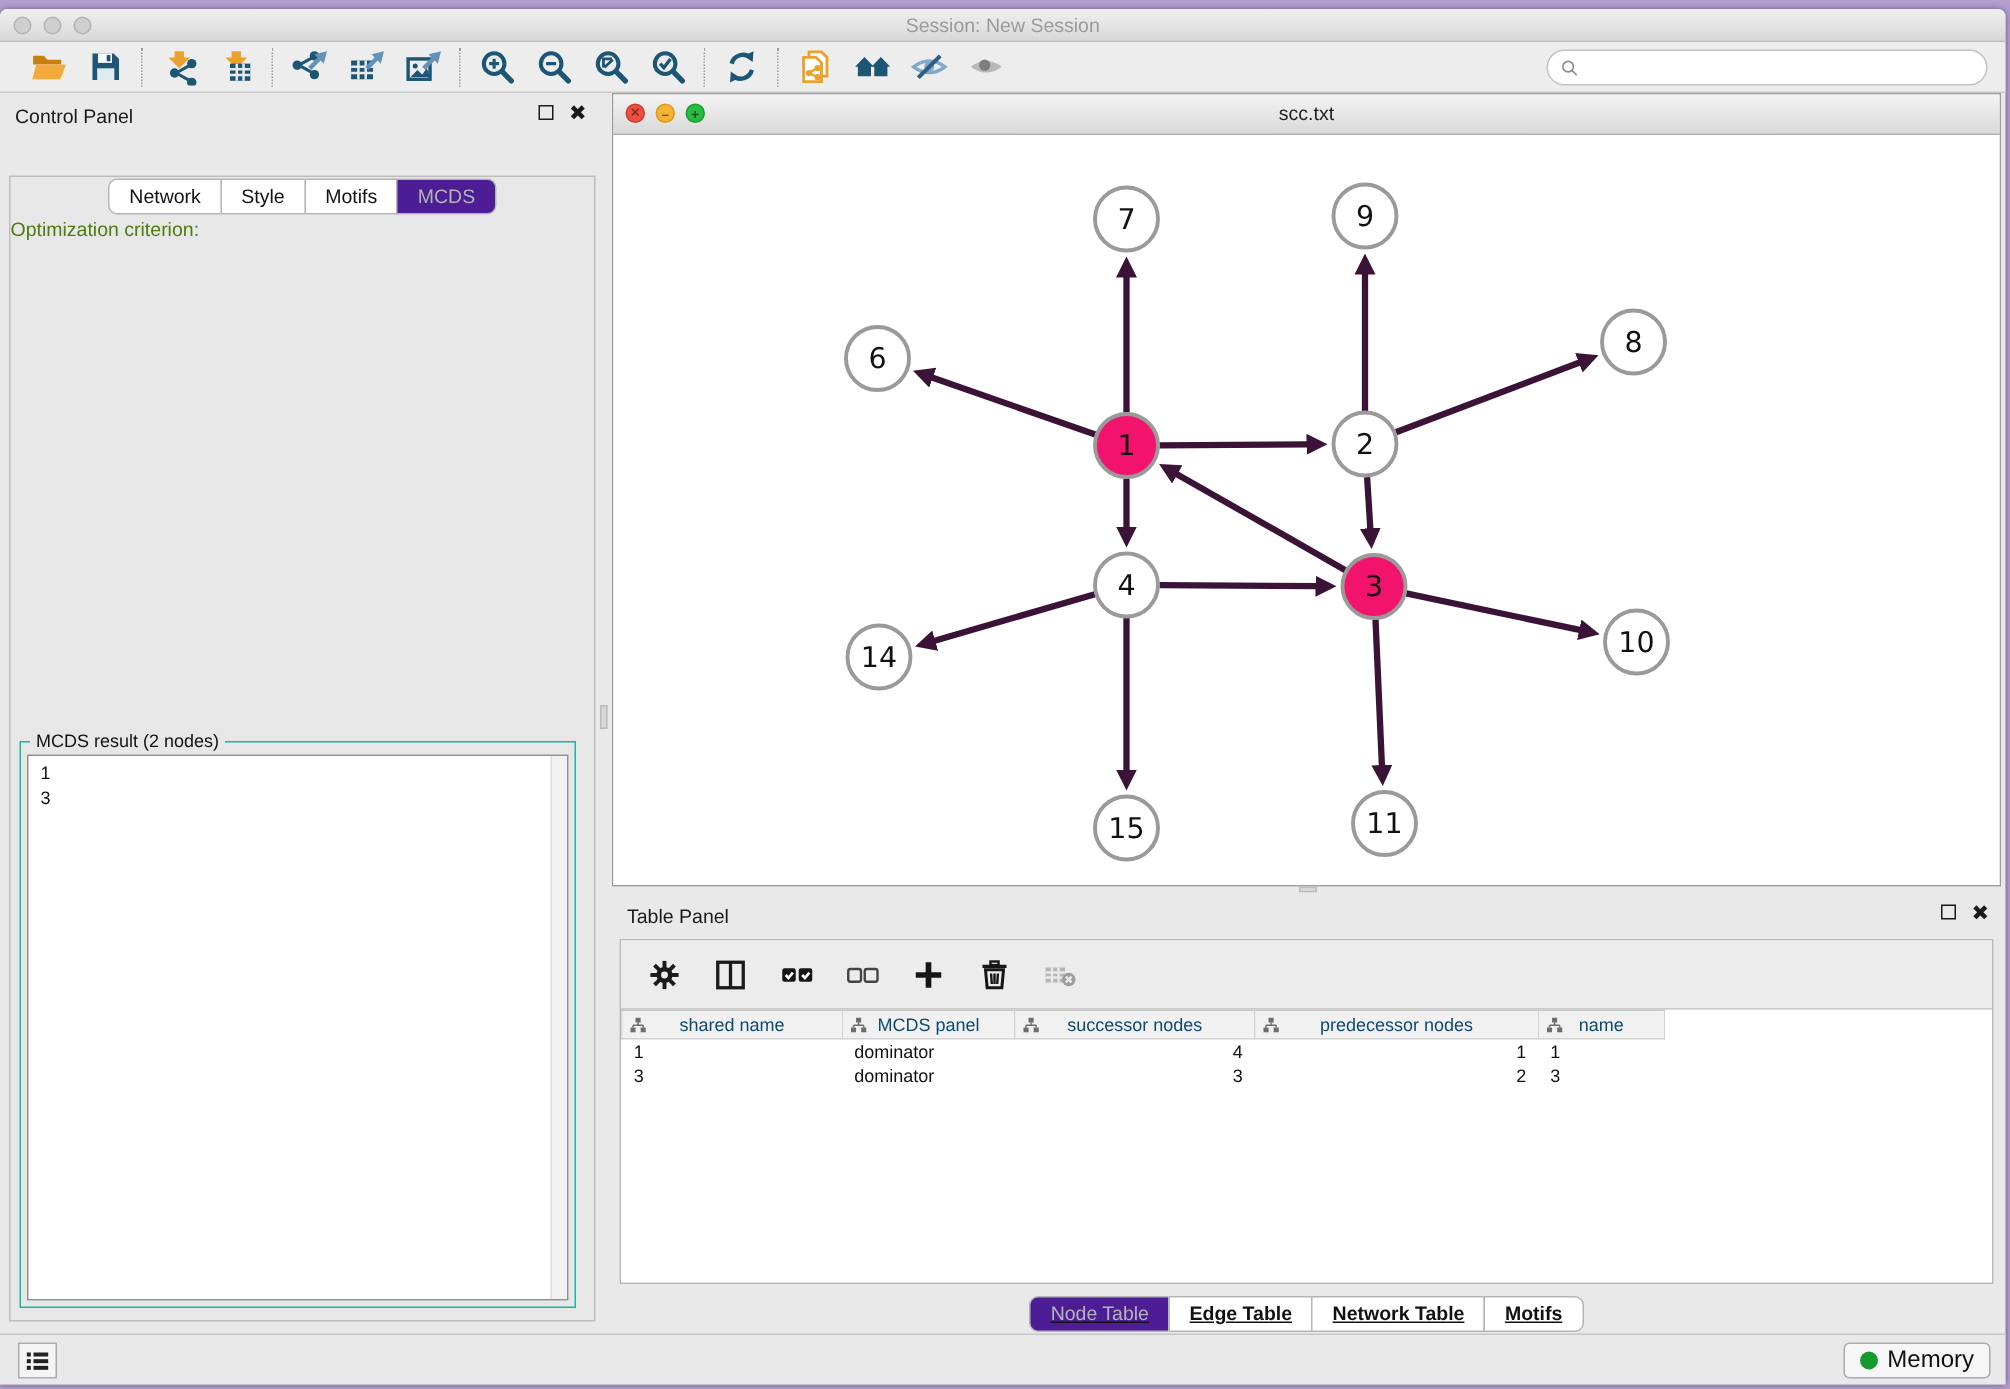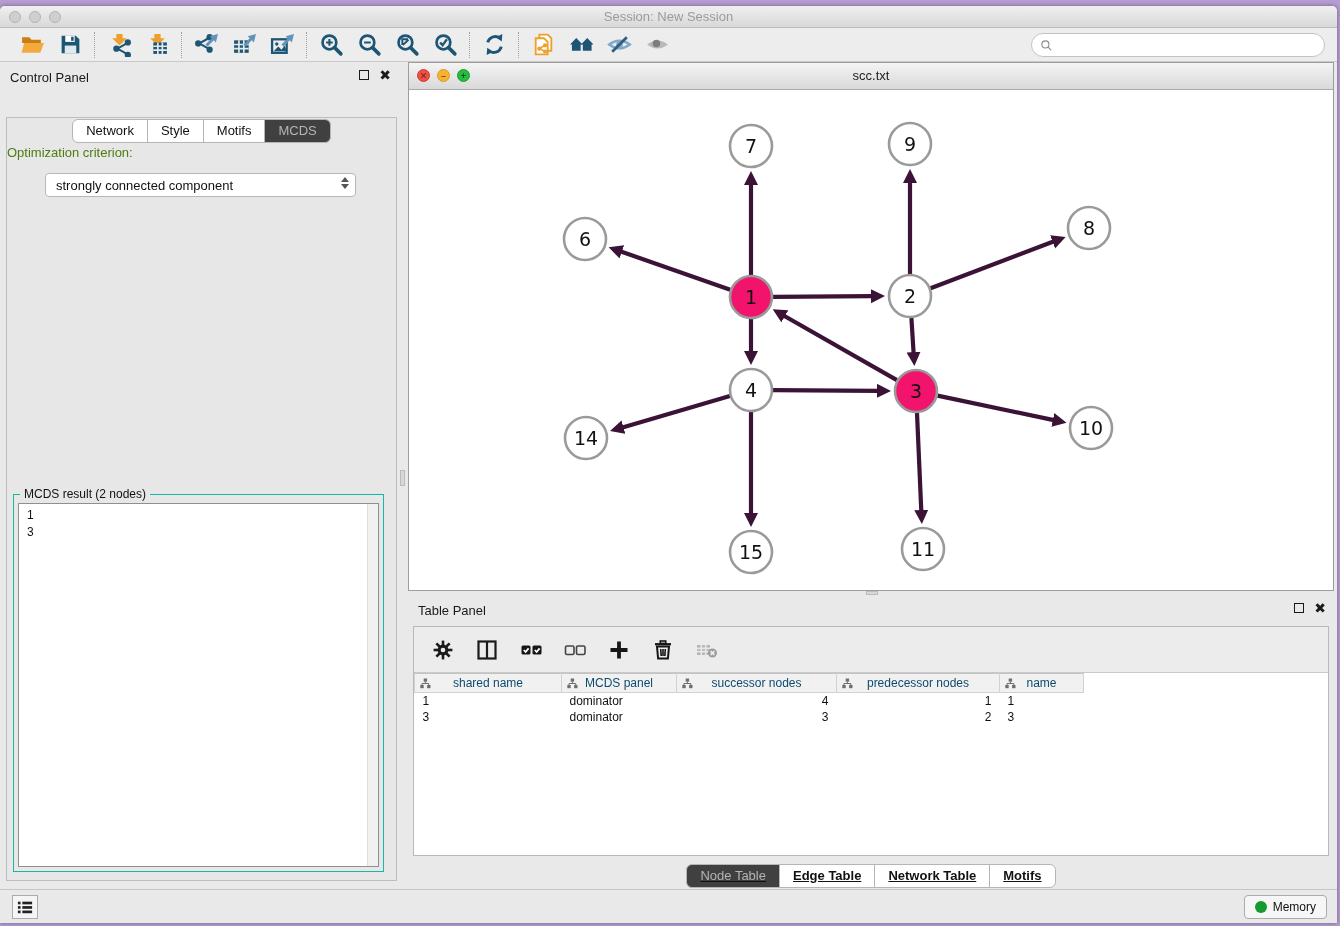--- a/index.html
+++ b/index.html
@@ -34,21 +34,21 @@
   .panel-title { position:absolute; left:10px; top:8px; font-size:13px; color:#1a1a1a; }
   .panel-icons { position:absolute; right:12px; top:8px; display:flex; gap:10px; align-items:center; }
   .float-box { width:10px; height:10px; border:1.6px solid #1a1a1a; display:inline-block; cursor:pointer; }
   .close-x { font-size:14px; font-weight:bold; color:#1a1a1a; line-height:10px; cursor:pointer; }
 
   .cp-tabs { position:absolute; left:0; right:0; top:33px; display:flex; justify-content:center; z-index:2;margin-top:24px; }
   .tab { font-size:13px; padding:3px 13px 4px; background:#fff; border:1px solid #b5b5b5; margin-left:-1px;
          cursor:pointer; white-space:nowrap; }
   .tab:first-child { border-radius:6px 0 0 6px; margin-left:0; }
   .tab:last-child { border-radius:0 6px 6px 0; }
-  .tab.disabled-active { background:#404040; color:#b4b4b4; }
+  .tab.disabled-active { background:#4c1d95; color:#b4b4b4; }
 
   .cp-pane { position:absolute; left:6px; right:6px; top:55px; bottom:8px; border:1px solid #bdbdbd; background:#e7e7e7; }
   .opt-label { margin-top:27px; font-size:13px; color:#4d7c0f; }
   .dropdown { position:relative; margin:13px 40px 0 38px; height:24px; background:#fff; border:1px solid #b7b7b7;
               border-radius:4px; display:flex; align-items:center; padding:0 22px 0 10px; font-size:13px; cursor:pointer; }
   .dd-chevrons { position:absolute; right:6px; top:3px; display:flex; flex-direction:column; gap:2px; }
   .dd-chevrons i { width:0; height:0; border-left:4px solid transparent; border-right:4px solid transparent; }
   .dd-up { border-bottom:5px solid #555; }
   .dd-down { border-top:5px solid #555; }
   .btn-row { margin-top:12px; display:flex; justify-content:center; gap:14px; }
@@ -97,21 +97,21 @@
   .data td.num { text-align:right; }
 
   
   .tp-tabs { position:absolute; left:0; right:0; top:269px; display:flex; justify-content:center;text-decoration:underline; }
 
   
   .status-bar { position:absolute; left:0; right:0; bottom:0; height:34px; background:#e9e9e9; border-top:1px solid #c6c6c6; }
   .list-btn { position:absolute; left:12px; top:5px; width:26px; height:24px; background:#f5f5f5; border:1px solid #ababab;
               display:flex; align-items:center; justify-content:center; cursor:pointer; }
   .memory-btn { position:absolute; right:10px; top:5px; height:24px; background:#f6f6f6; border:1px solid #ababab;
-                border-radius:4px; display:flex; align-items:center; gap:6px; padding:0 10px; font-size:12px; cursor:pointer; }
+                border-radius:4px; display:flex; align-items:center; gap:6px; padding:0 10px; font-size:16px; cursor:pointer; }
   .mem-dot { width:12px; height:12px; border-radius:50%; background:#169a2f; }
 </style>
 </head>
 <body>
 
 <div class="window">
 
   <div class="titlebar">
     <div class="tl-dots">
       <span class="tl-dot"></span>
@@ -300,27 +300,20 @@
       </span>
     </div>
     <div class="cp-tabs" id="cp-tabs">
         <span class="tab">Network</span>
         <span class="tab">Style</span>
         <span class="tab">Motifs</span>
         <span class="tab disabled-active">MCDS</span>
       </div>
     <div class="cp-pane">
       <div class="opt-label">Optimization criterion:</div>
-      <div class="dropdown">
-        <span>strongly connected component</span>
-        <span class="dd-chevrons">
-            <i class="dd-up"></i>
-            <i class="dd-down"></i>
-          </span>
-      </div>
       <div class="result-group">
         <span class="result-legend">MCDS result (2 nodes)</span>
         <div class="result-area" id="result-area">
             <div>1</div>
             <div>3</div>
           <div class="result-scroll"></div>
         </div>
       </div>
     </div>
   </div>
@@ -528,21 +521,21 @@
                     <rect x="0.3" y="7" width="3.4" height="3.2"></rect>
                     <rect x="7.1" y="7" width="3.4" height="3.2"></rect>
                   </g>
     <g stroke="#6e6e6e" stroke-width="1">
                     <line x1="5.4" y1="3.7" x2="5.4" y2="5.5"></line>
                     <line x1="2" y1="5.5" x2="8.8" y2="5.5"></line>
                     <line x1="2" y1="5.5" x2="2" y2="7"></line>
                     <line x1="8.8" y1="5.5" x2="8.8" y2="7"></line>
                   </g>
                 </svg><span>successor nodes</span></th>
-              <th style="width:163px"><svg class="col-icon" width="11" height="11" viewBox="0 0 11 11">
+              <th style="width:189px"><svg class="col-icon" width="11" height="11" viewBox="0 0 11 11">
     <g fill="#6e6e6e">
                     <rect x="3.7" y="0.5" width="3.4" height="3.2"></rect>
                     <rect x="0.3" y="7" width="3.4" height="3.2"></rect>
                     <rect x="7.1" y="7" width="3.4" height="3.2"></rect>
                   </g>
     <g stroke="#6e6e6e" stroke-width="1">
                     <line x1="5.4" y1="3.7" x2="5.4" y2="5.5"></line>
                     <line x1="2" y1="5.5" x2="8.8" y2="5.5"></line>
                     <line x1="2" y1="5.5" x2="2" y2="7"></line>
                     <line x1="8.8" y1="5.5" x2="8.8" y2="7"></line>

